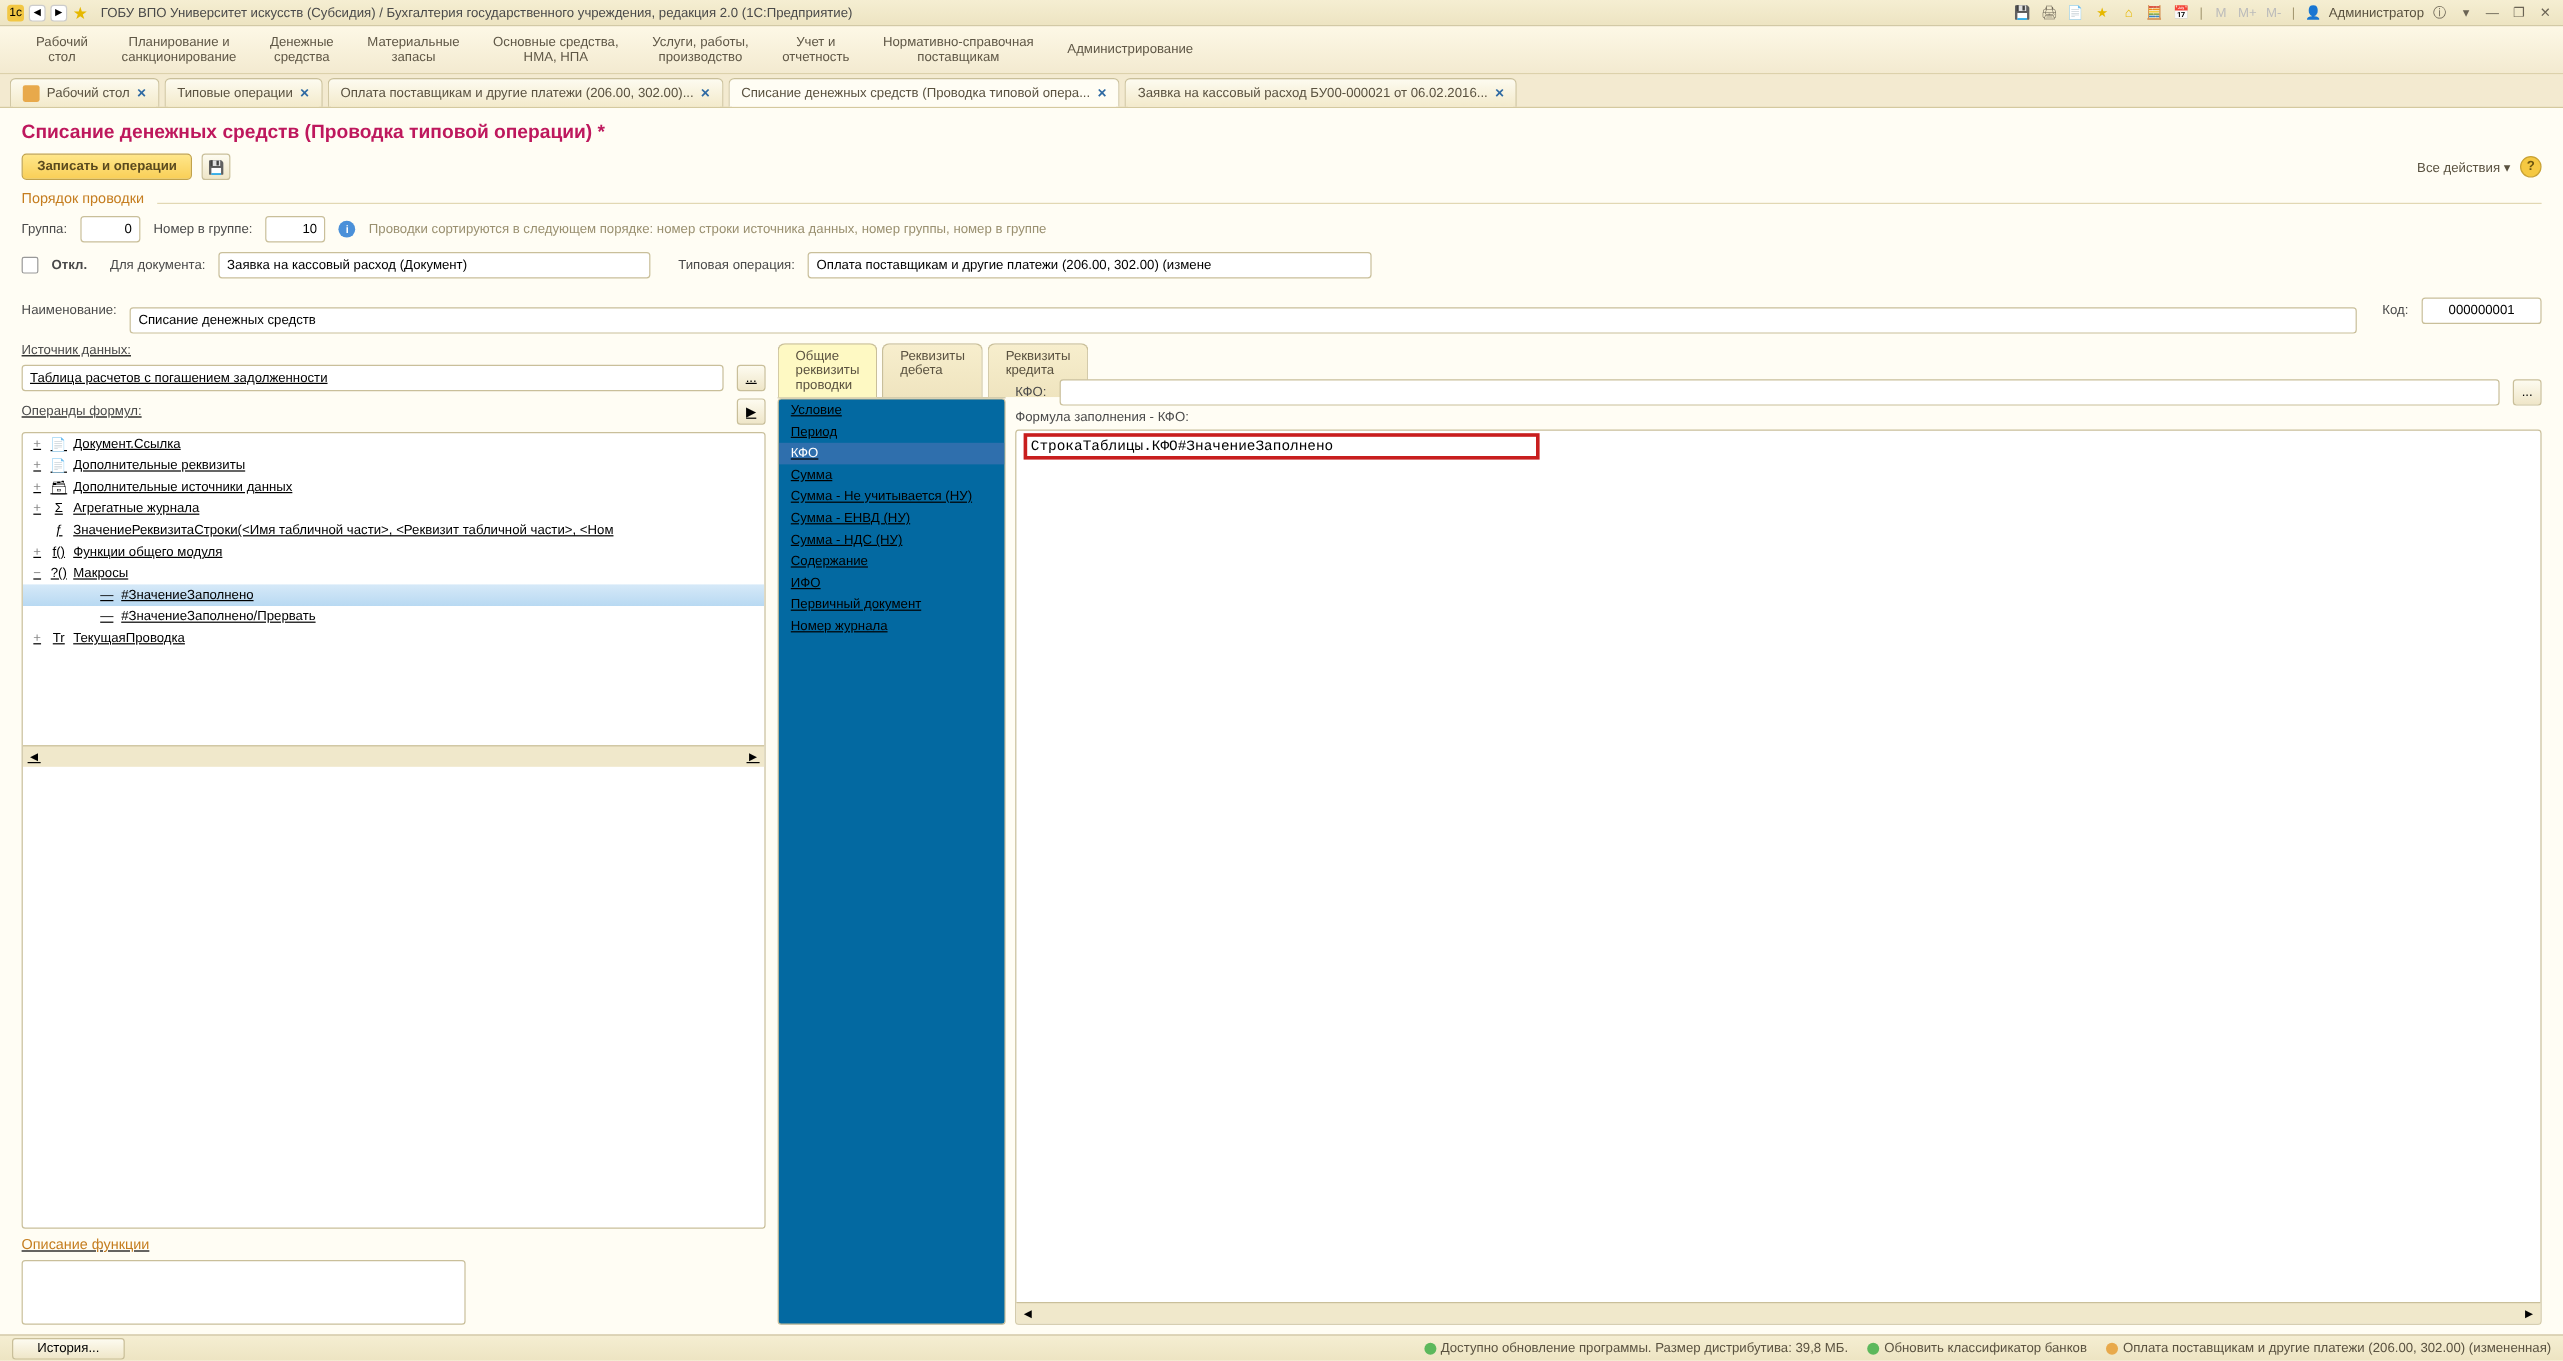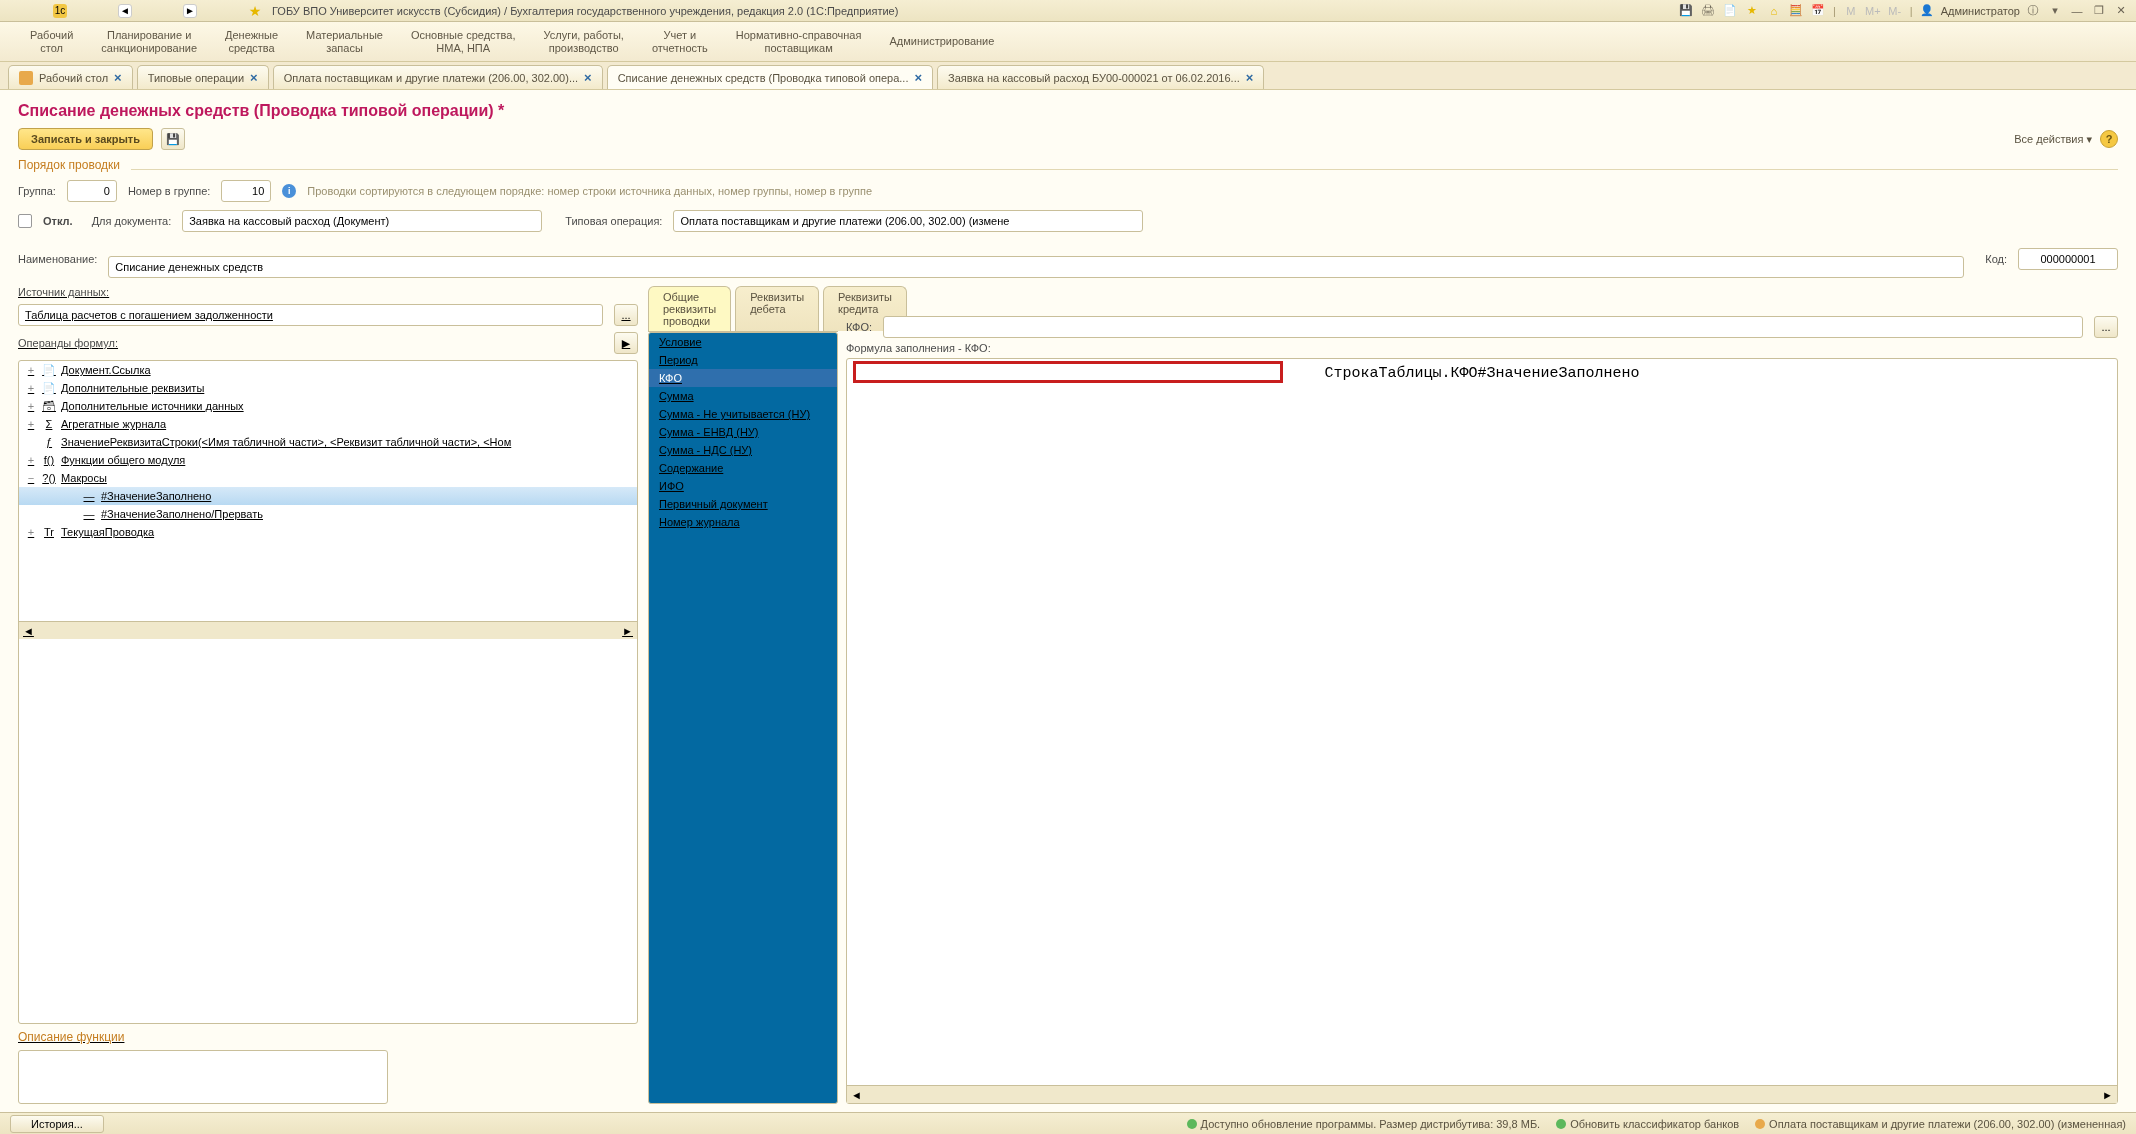--- a/index.html
+++ b/index.html
@@ -1,18 +1,18 @@
 <!DOCTYPE html>
 <html><head>
 <meta charset="utf-8">
 <style>
 * { box-sizing: border-box; margin: 0; padding: 0; font-family: Arial, sans-serif; font-size: 11px; }
 body { background: #fdf6e3; width: 2136px; height: 1134px; overflow: hidden; display: flex; flex-direction: column; }
 .titlebar { background: linear-gradient(#f5eed2, #ede4c2); height: 22px; display: flex; align-items: center; padding: 0 6px; gap: 4px; border-bottom: 1px solid #c9bf9a; }
-.titlebar .sysicon { width: 14px; height: 14px; border-radius: 3px; display: inline-flex; align-items: center; justify-content: center; font-size: 10px; margin-left: 47px; }
+.titlebar .sysicon { width: 14px; height: 14px; border-radius: 3px; display: inline-flex; align-items: center; justify-content: center; font-size: 10px; }
 .titlebar .app-title { flex: 1; padding-left: 6px; color: #4a4a4a; }
 .titlebar .tb-btn { width: 18px; height: 16px; display: inline-flex; align-items: center; justify-content: center; color: #6b6455; font-size: 11px; cursor: pointer; }
 .titlebar .seg { color: #a59972; margin: 0 2px; }
 .topnav { background: linear-gradient(#fdf8e6, #f3ead0); height: 40px; display: flex; align-items: center; gap: 28px; padding: 0 30px; border-bottom: 1px solid #d4c99f; }
 .topnav .item { color: #5f5746; text-align: center; line-height: 13px; cursor: pointer; }
 .tabbar { background: #f3ead0; height: 28px; display: flex; align-items: flex-end; padding: 0 8px; gap: 4px; border-bottom: 1px solid #d4c99f; }
 .tab { background: linear-gradient(#fdfbf0, #f3eacb); border: 1px solid #c9bf9a; border-bottom: none; border-radius: 5px 5px 0 0; padding: 4px 10px; display: flex; align-items: center; gap: 6px; color: #5a5240; max-width: 380px; white-space: nowrap; overflow: hidden; cursor: pointer; }
 .tab.active { background: #fffdf4; font-weight: normal; }
 .tab .close { color: #2f6aa3; font-weight: bold; cursor: pointer; font-size: 13px; }
 .tab .ticon { width: 14px; height: 14px; display: inline-block; background: #e8a94b; border-radius: 2px; }
@@ -45,21 +45,21 @@
 .subtabs { display: flex; gap: 4px; border-bottom: 1px solid #c9bf9a; }
 .subtab { border: 1px solid #c9bf9a; border-bottom: none; border-radius: 6px 6px 0 0; padding: 4px 14px; background: linear-gradient(#f7eecd, #efe4bf); color: #5a5240; cursor: pointer; }
 .subtab.active { background: #fef9c3; }
 .mid-col { width: 190px; display: flex; flex-direction: column; }
 .listbox { border: 1px solid #c9bf9a; background: #0369a1; flex: 1; border-radius: 3px; overflow: hidden; text-decoration: underline; }
 .listbox .li { padding: 3px 10px; cursor: pointer; }
 .listbox .li.sel { background: #2f6fad; color: #fff; }
 .rpanel { flex: 1; display: flex; flex-direction: column; gap: 4px; }
 .formula-box { border: 1px solid #c9bf9a; background: #fff; flex: 1; border-radius: 3px; padding: 4px; position: relative; }
 .formula-hl { border: 3px solid #c81e1e; position: absolute; top: 2px; left: 6px; width: 430px; height: 22px; pointer-events: none; }
-.formula-text { font-family: "Courier New", monospace; font-size: 15px; padding: 2px 8px; text-align: center; }
+.formula-text { font-family: "Courier New", monospace; font-size: 12px; padding: 2px 8px; }
 .hscroll { height: 18px; background: #f0e8cb; border-top: 1px solid #c9bf9a; display:flex; align-items:center; justify-content:space-between; padding:0 4px; }
 .desc-box { border: 1px solid #c9bf9a; background: #fff; height: 54px; border-radius: 3px; width: 370px; }
 .statusbar { height: 22px; background: linear-gradient(#f5eed2, #ede4c2); border-top: 1px solid #c9bf9a; display: flex; align-items: center; padding: 0 10px; gap: 16px; }
 .statusbar .btn-hist { border: 1px solid #c9bf9a; background: linear-gradient(#fdfbf0, #efe6c8); border-radius: 3px; padding: 2px 20px; cursor: pointer; }
 .statusbar .stat-item { display: flex; align-items: center; gap: 4px; color: #5a5240; }
 .dot-green { width: 10px; height: 10px; background: #5cb85c; border-radius: 50%; }
 .dot-orange { width: 10px; height: 10px; background: #e8a94b; border-radius: 50%; }
 .info-ic { width: 14px; height: 14px; background: #4a90d9; color: #fff; border-radius: 50%; display: inline-flex; align-items: center; justify-content: center; font-size: 9px; font-weight: bold; }
 .help-ic { width: 18px; height: 18px; background: #f5c842; border: 1px solid #c9a234; border-radius: 50%; display: inline-flex; align-items: center; justify-content: center; font-weight: bold; color: #6b5410; }
 </style>
@@ -134,21 +134,21 @@
     <div class="tab">
       <span>Заявка на кассовый расход БУ00-000021 от 06.02.2016...</span>
       <span class="close">×</span>
     </div>
   </div>
 
 <div class="content">
   <div class="page-title">Списание денежных средств (Проводка типовой операции) *</div>
 
   <div class="action-row">
-    <button class="btn-main">Записать и закрыть</button>
+    <button class="btn-main">Записать и операции</button>
     <span class="btn-icon">💾</span>
     <div class="flex-spacer"></div>
     <span class="link-a"><span>Все действия</span> ▾</span>
     <span class="help-ic">?</span>
   </div>
 
   <div class="row">
     <span class="section-label">Порядок проводки</span>
     <div class="section-line"></div>
   </div>

